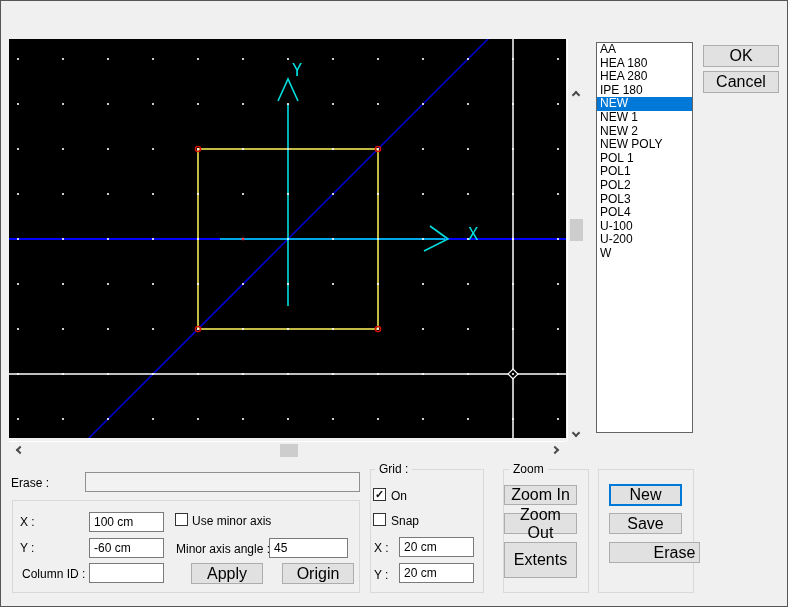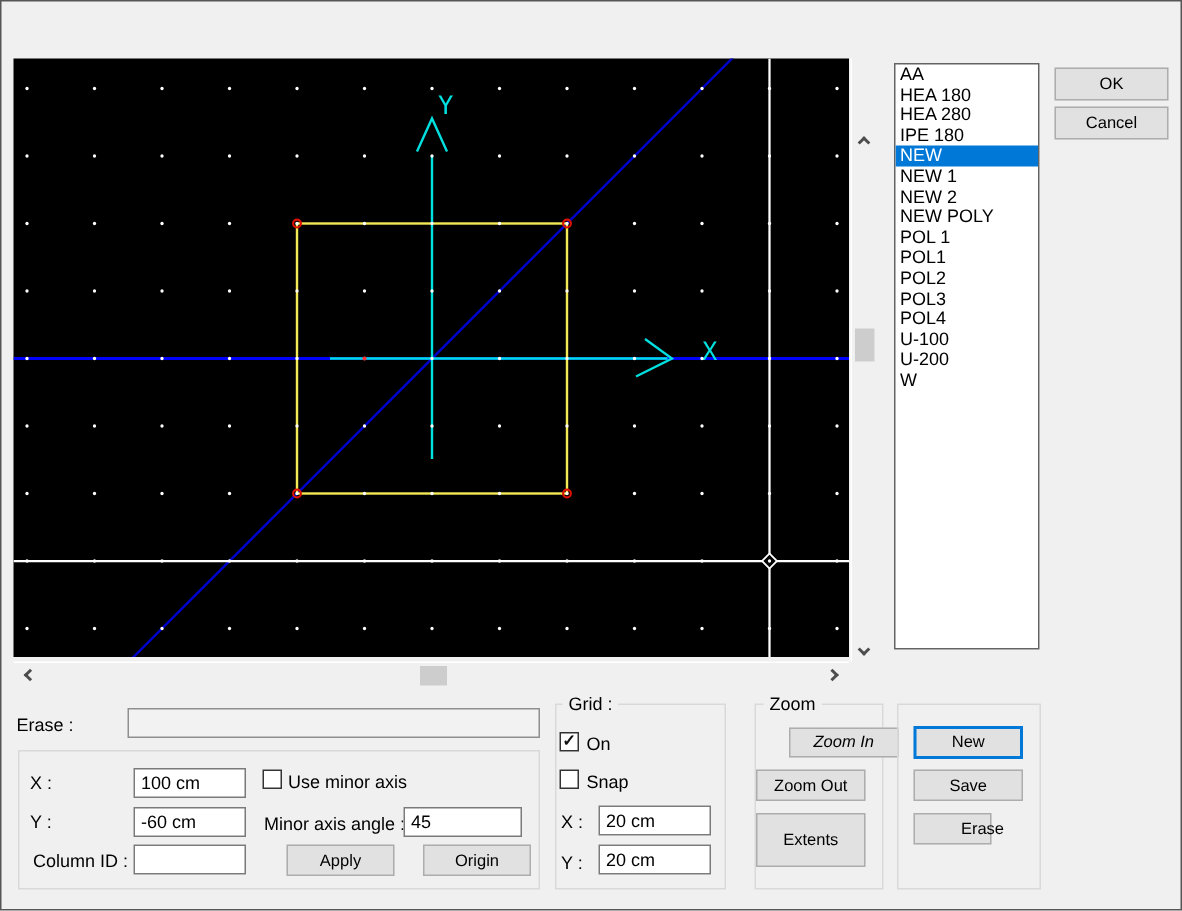--- a/index.html
+++ b/index.html
@@ -25,21 +25,21 @@
   .chev.left{ transform:rotate(135deg);} .chev.right{ transform:rotate(-45deg);}
 
   
   .listbox { position:absolute; left:595px; top:41px; width:97px; height:391px;
              background:#fff; border:1px solid #646464; overflow:hidden; }
   .lb-item { font-size:12px; line-height:13.6px; padding:0 3px; color:#000; white-space:nowrap; cursor:default; }
   .lb-item.selected { background:#0078d7; color:#fff; }
 
   
   .btn { position:absolute; background:#e1e1e1; border:1px solid #adadad;
-         font-size:11px; color:#000; text-align:center; cursor:pointer;
+         font-size:16px; color:#000; text-align:center; cursor:pointer;
          display:flex; align-items:center; justify-content:center; }
   .btn.focus { border:2px solid #0078d7; }
   .lbl { position:absolute; font-size:12px; color:#000; white-space:nowrap; }
   input.field { position:absolute; background:#fff; border:1px solid #7a7a7a;
                 font-family:"Liberation Sans",sans-serif; font-size:12px; color:#000; padding:0 4px; }
   .statusbox { position:absolute; background:#f2f2f2; border:1px solid #8f8f8f; }
   .groupbox { position:absolute; border:1px solid #d9d9d9; }
   .gb-title { position:absolute; background:#f0f0f0; padding:0 4px; font-size:12px;
               line-height:14px; color:#000; white-space:nowrap; }
   .cb { position:absolute; width:13px; height:13px; background:#fff; border:1px solid #333;
@@ -261,22 +261,22 @@
   <span class="lbl" style="left:390px; top:488px;">On</span>
   <span class="cb" style="left:372px; top:512px;"></span>
   <span class="lbl" style="left:390px; top:513px;">Snap</span>
   <span class="lbl" style="left:373px; top:540px;">X :</span>
   <input class="field" style="left: 398px; top: 536px; width: 75px; height: 20px;" value="20 cm">
   <span class="lbl" style="left:373px; top:567px;">Y :</span>
   <input class="field" style="left: 398px; top: 562px; width: 75px; height: 20px;" value="20 cm">
 
   <div class="groupbox" style="left:502px; top:468px; width:86px; height:124px;"></div>
   <span class="gb-title" style="left:508px; top:461px;">Zoom</span>
-  <button class="btn" style="left:525px; top:484px; width:73px; height:20px;font-style:italic;">Zoom In</button>
+  <button class="btn" style="left:503px; top:484px; width:73px; height:20px;">Zoom In</button>
   <button class="btn" style="left:503px; top:512px; width:73px; height:21px;">Zoom Out</button>
   <button class="btn" style="left:503px; top:541px; width:73px; height:36px;">Extents</button>
 
   <div class="groupbox" style="left:597px; top:468px; width:96px; height:124px;"></div>
   <button class="btn focus" style="left:608px; top:483px; width:73px; height:22px;">New</button>
   <button class="btn" style="left:608px; top:512px; width:73px; height:21px;">Save</button>
-  <button class="btn" style="left:608px; top:541px; width:52px; height:21px;padding-left:40px;">Erase</button>
+  <button class="btn" style="left:608px; top:541px; width:91px; height:21px;padding-left:40px;">Erase</button>
 
 </div>
 
 </body></html>

